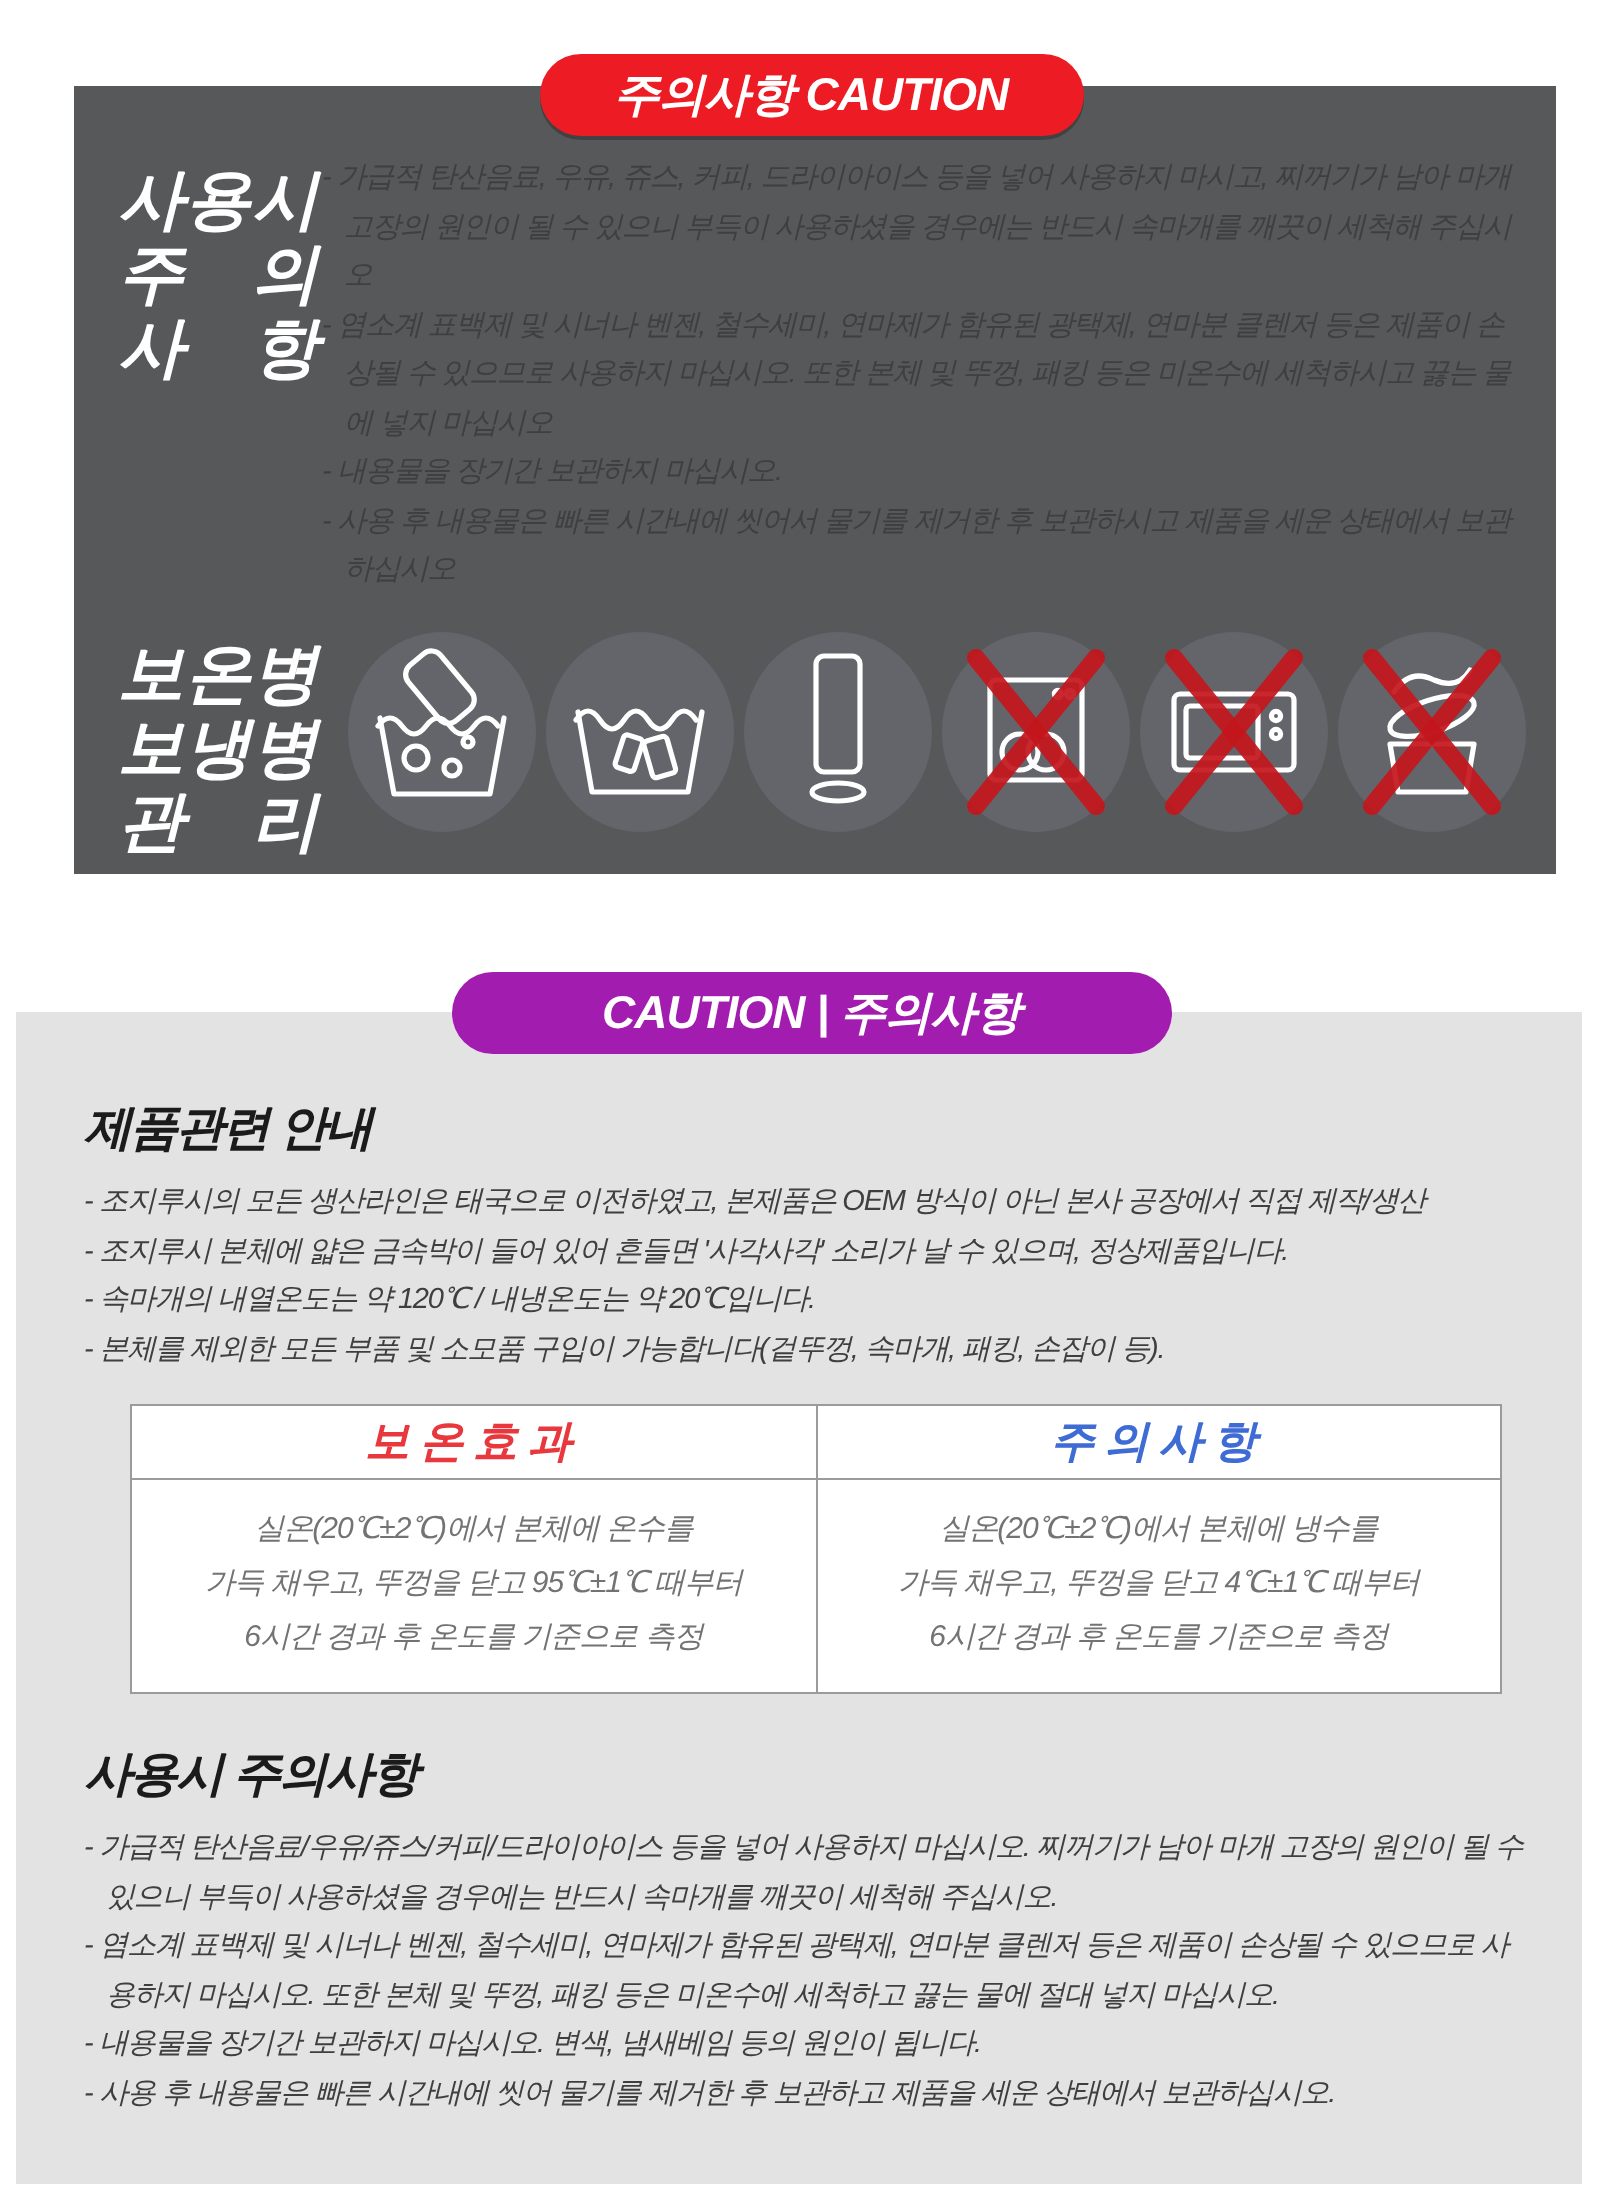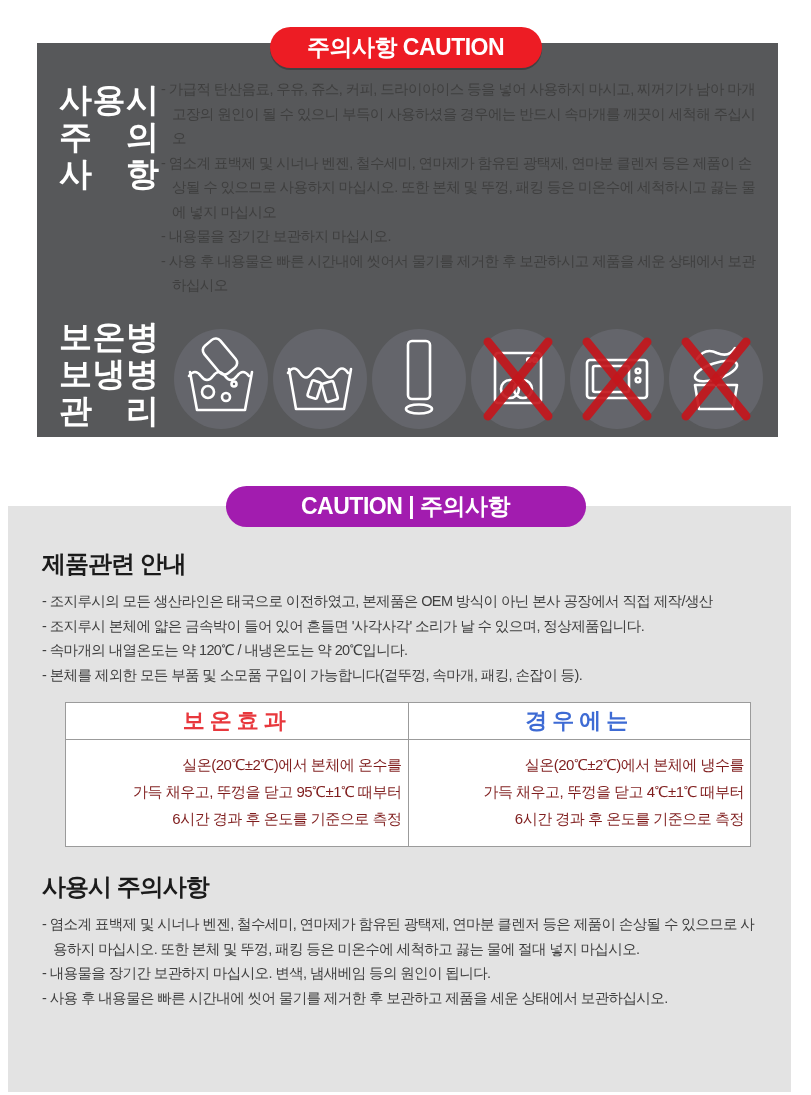--- a/index.html
+++ b/index.html
@@ -1,18 +1,18 @@
 <!DOCTYPE html>
 <html><head>
 <meta charset="utf-8">
 <style>
   html,body { margin:0; padding:0; background:#fff; }
   .page {
     width:811px; height:1095px; position:relative; overflow:hidden;
-    background:#fff; font-family:"Liberation Sans", sans-serif;
+    background:#fff; font-family:"Liberation Sans", sans-serif;font-style:italic;
   }
   .badge {
     position:absolute; left:50%; transform:translateX(-50%);
     height:41px; border-radius:22px; color:#fff; z-index:3;
     display:flex; align-items:center; justify-content:center;
     font-weight:bold; font-size:23px; letter-spacing:-0.5px; white-space:nowrap;
   }
   .badge-red  { top:27px;  width:272px; background:#ed1c24; box-shadow:0 2px 0 rgba(0,0,0,.25); }
   .badge-gray { top:486px; width:360px; background:#a21caf; }
 
@@ -26,21 +26,21 @@
   .side-title {
     width:102px; flex:none; font-size:33px; font-weight:bold;
     line-height:37px; color:#fff; letter-spacing:0.5px; margin-top:4px;
     white-space:pre-line;
   }
   .dark-text { flex:1; font-size:14px; line-height:23px; letter-spacing:-0.8px; }
   .hang { padding-left:11px; text-indent:-11px; }
   .icons-wrap { flex:1; display:flex; justify-content:space-between; padding:0 2px 0 10px; margin-top:2px; }
   .icon-col { width:99px; text-align:center; }
   .icon-col svg { display:block; margin:0 auto; }
-  .care-row { margin-top:16px;align-items:flex-end; }
+  .care-row { margin-top:16px; }
 
   
   .light-section {
     position:absolute; left:8px; top:506px; width:783px; height:586px;
     background:#e3e3e3; box-sizing:border-box; color:#3d3d3d;
     padding:42px 28px 0 34px; overflow:hidden;
   }
   .section-heading {
     font-size:24px; font-weight:bold; color:#1b1b1b;
     margin:0 0 9px 0; letter-spacing:-1px;
@@ -52,22 +52,22 @@
   }
   .effect-col { flex:1; }
   .effect-col + .effect-col { border-left:1px solid #9b9b9b; }
   .effect-header {
     height:36px; display:flex; align-items:center; justify-content:center;
     font-size:22px; font-weight:bold; letter-spacing:5px; border-bottom:1px solid #9b9b9b;
   }
   .hot  { color:#e8383d; }
   .cold { color:#3e6bd4; }
   .effect-body {
-    padding:11px 6px 14px; text-align:right; font-size:15px; line-height:27px;
-    white-space:pre-line; color:#7f1d1d; letter-spacing:-0.5px;
+    padding:11px 6px 14px; text-align:center; font-size:15px; line-height:27px;
+    white-space:pre-line; color:#737373; letter-spacing:-0.5px;
   }
   .heading-2 { margin-top:24px; }
 
   
   .g  { stroke:#fff; stroke-width:2.6; fill:none; stroke-linecap:round; stroke-linejoin:round; }
   .xm { stroke:#c4161c; stroke-width:9; stroke-linecap:round; opacity:.92; }
 </style>
 </head>
 <body>
 
@@ -219,30 +219,31 @@
       </div>
 
     <div class="effect-table">
       <div class="effect-col">
         <div class="effect-header hot">보온효과</div>
         <div class="effect-body">실온(20℃±2℃)에서 본체에 온수를
 가득 채우고, 뚜껑을 닫고 95℃±1℃ 때부터
 6시간 경과 후 온도를 기준으로 측정</div>
       </div>
       <div class="effect-col">
-        <div class="effect-header cold">경우에는</div>
+        <div class="effect-header cold">주의사항</div>
         <div class="effect-body">실온(20℃±2℃)에서 본체에 냉수를
 가득 채우고, 뚜껑을 닫고 4℃±1℃ 때부터
 6시간 경과 후 온도를 기준으로 측정</div>
       </div>
     </div>
 
     <h2 class="section-heading heading-2">사용시 주의사항</h2>
     <div class="bullets">
 
+        <div class="hang">- 가급적 탄산음료/우유/쥬스/커피/드라이아이스 등을 넣어 사용하지 마십시오.  찌꺼기가 남아 마개 고장의 원인이 될 수 있으니 부득이 사용하셨을 경우에는 반드시 속마개를 깨끗이 세척해 주십시오.</div>
 
         <div class="hang">- 염소계 표백제 및 시너나 벤젠, 철수세미, 연마제가 함유된 광택제, 연마분 클렌저 등은 제품이 손상될 수 있으므로 사용하지 마십시오.  또한 본체 및 뚜껑, 패킹 등은 미온수에 세척하고 끓는 물에 절대 넣지 마십시오.</div>
 
         <div class="hang">- 내용물을 장기간 보관하지 마십시오.  변색, 냄새베임 등의 원인이 됩니다.</div>
 
         <div class="hang">- 사용 후 내용물은 빠른 시간내에 씻어 물기를 제거한 후 보관하고 제품을 세운 상태에서 보관하십시오.</div>
 
       </div>
 
   </div>

